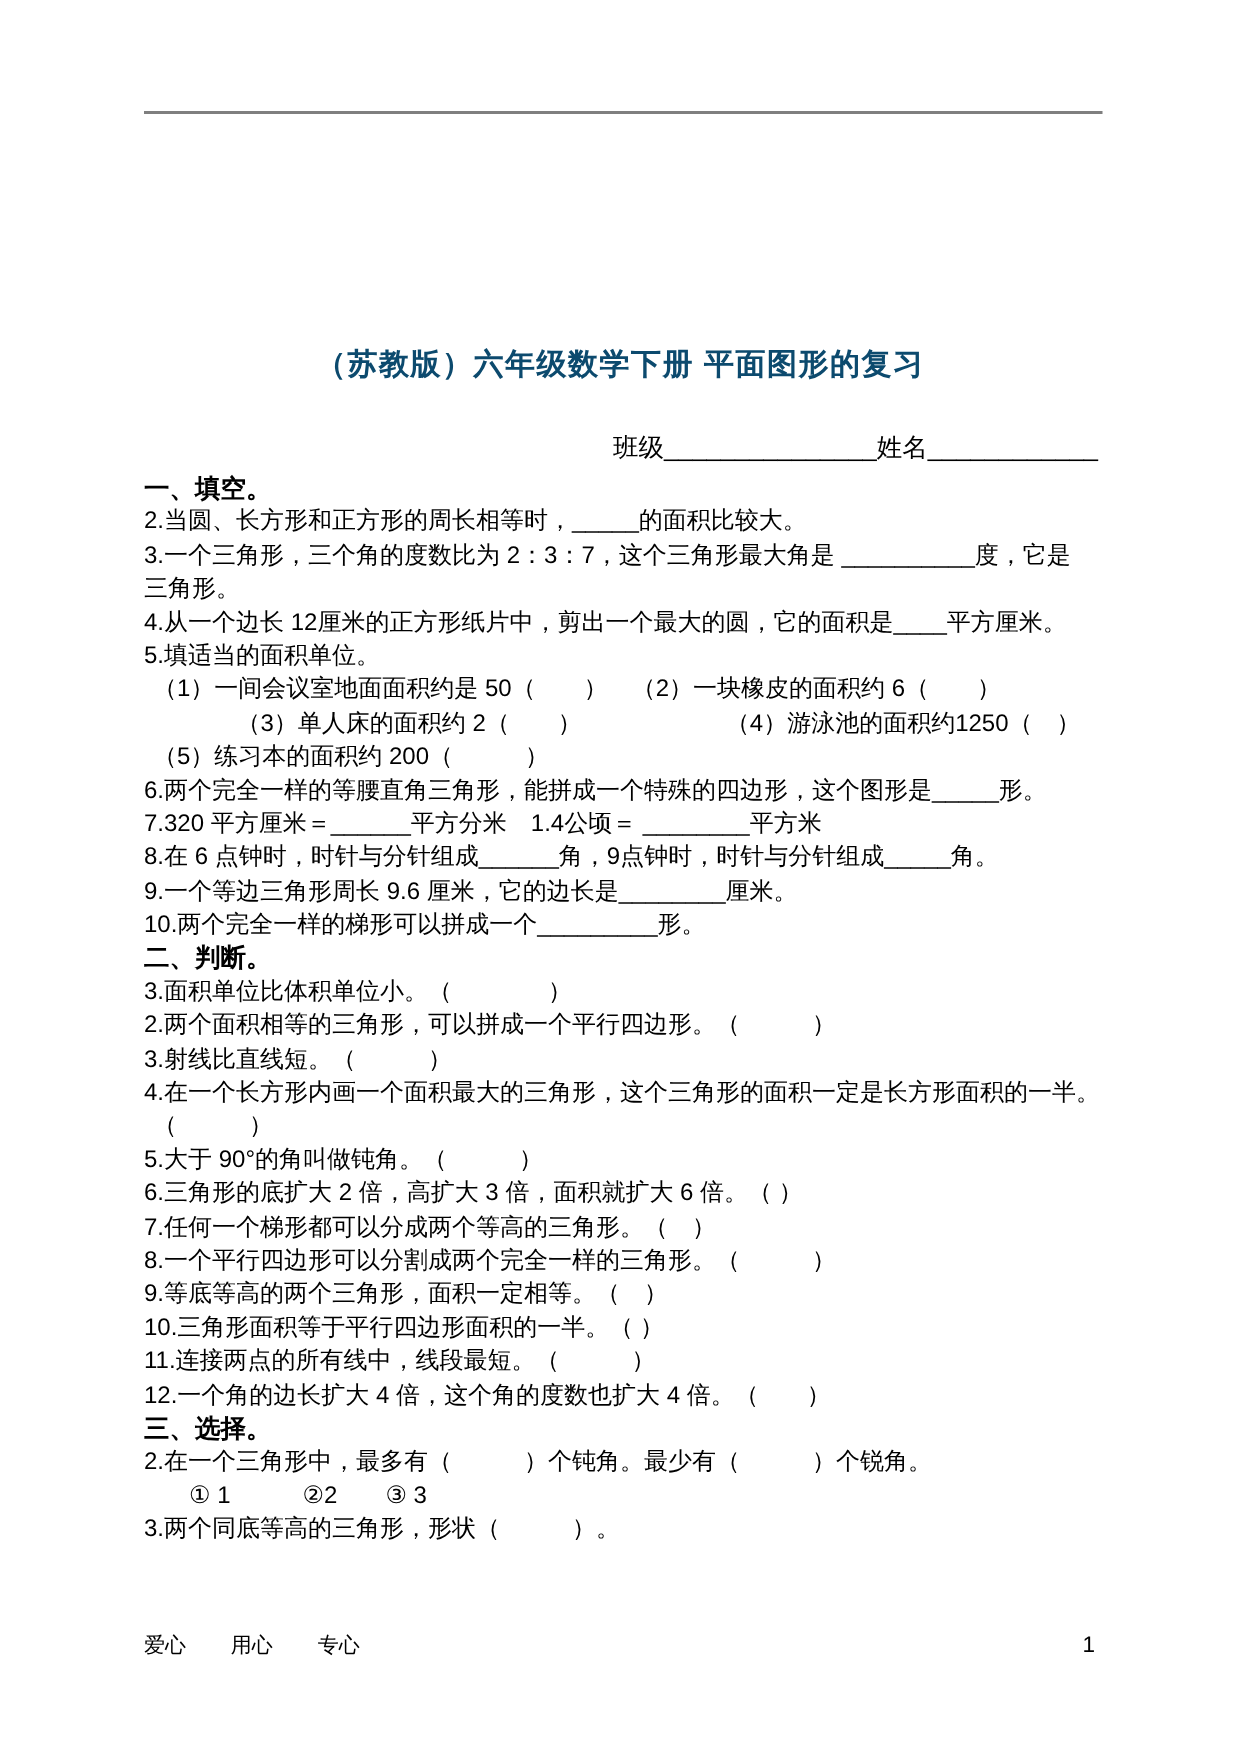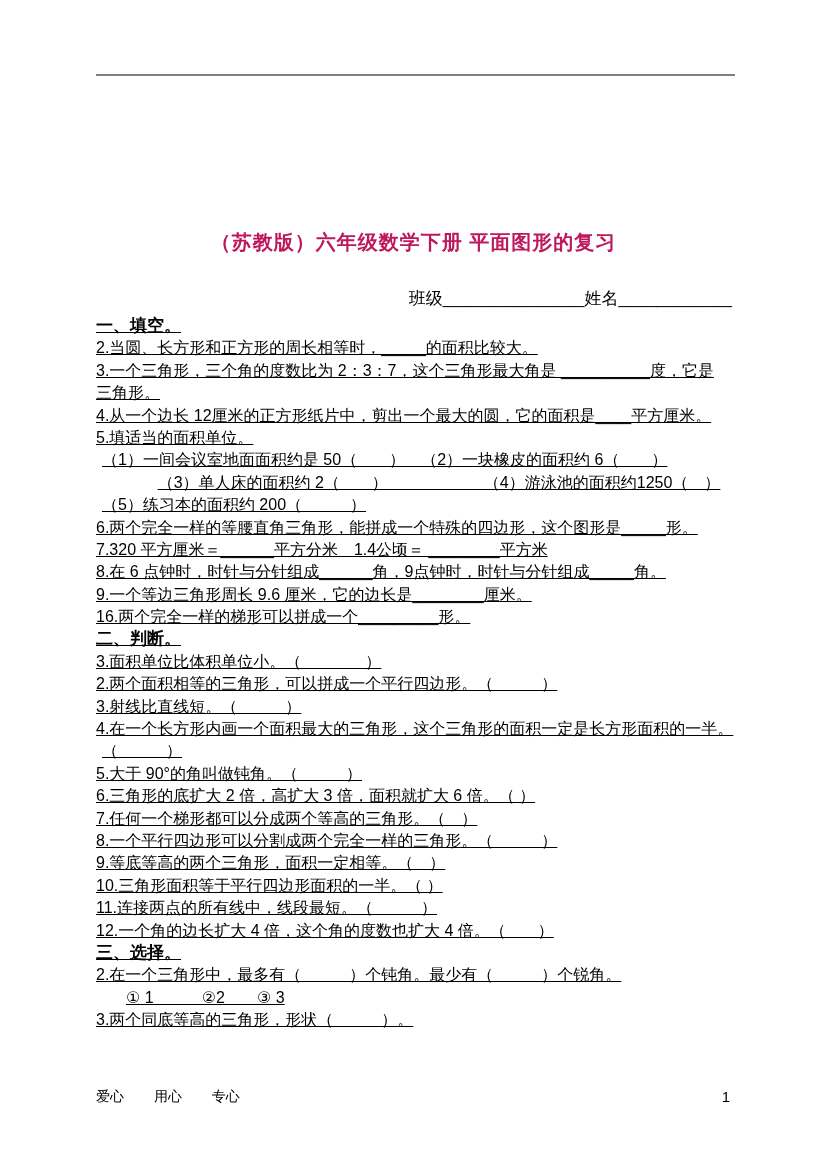--- a/index.html
+++ b/index.html
@@ -11,33 +11,33 @@
     color:#000000;
     overflow:hidden;
   }
   .top-rule{
     position:absolute;left:96px;right:92px;top:74px;
     border-top:2px solid #7f7f7f;height:0;
   }
   .doc-title{
     position:absolute;top:229px;left:0;width:100%;
     text-align:center;
-    font-size:20px;font-weight:bold;color:#be185d;
+    font-size:20px;font-weight:bold;color:#0c4a6e;
     letter-spacing:1px;margin:0;
   }
   .meta-line{
     position:absolute;top:287px;left:96px;right:95px;
     text-align:right;
     font-size:17px;white-space:nowrap;
   }
   .content{
     position:absolute;top:315px;left:96px;width:680px;
     font-size:16px;line-height:22.4px;
   }
-  .line{white-space:nowrap;height:22.4px;text-decoration:underline;}
+  .line{white-space:nowrap;height:22.4px;}
   .line.heading{font-weight:bold;font-size:17px;}
   .footer{
     position:absolute;top:1088px;left:96px;right:97px;
     font-size:14px;
   }
   .footer-slogans{
     position:absolute;left:0;right:0;text-align:left;
     white-space:nowrap;
   }
   .slogan{display:inline-block;}
@@ -66,21 +66,21 @@
       <div class="line">三角形。</div>
       <div class="line">4.从一个边长 12厘米的正方形纸片中，剪出一个最大的圆，它的面积是____平方厘米。</div>
       <div class="line">5.填适当的面积单位。</div>
       <div class="line" style="padding-left: 6px;">（1）一间会议室地面面积约是 50（　　）　（2）一块橡皮的面积约 6（　　）</div>
       <div class="line" style="padding-left: 6px; text-align: center;">（3）单人床的面积约 2（　　）　　　　　　（4）游泳池的面积约1250（　）</div>
       <div class="line" style="padding-left: 6px;">（5）练习本的面积约 200（　　　）</div>
       <div class="line">6.两个完全一样的等腰直角三角形，能拼成一个特殊的四边形，这个图形是_____形。</div>
       <div class="line">7.320 平方厘米＝______平方分米　1.4公顷＝ ________平方米</div>
       <div class="line">8.在 6 点钟时，时针与分针组成______角，9点钟时，时针与分针组成_____角。</div>
       <div class="line">9.一个等边三角形周长 9.6 厘米，它的边长是________厘米。</div>
-      <div class="line">16.两个完全一样的梯形可以拼成一个_________形。</div>
+      <div class="line">10.两个完全一样的梯形可以拼成一个_________形。</div>
       <div class="line heading">二、判断。</div>
       <div class="line">3.面积单位比体积单位小。（　　　　）</div>
       <div class="line">2.两个面积相等的三角形，可以拼成一个平行四边形。（　　　）</div>
       <div class="line">3.射线比直线短。（　　　）</div>
       <div class="line">4.在一个长方形内画一个面积最大的三角形，这个三角形的面积一定是长方形面积的一半。</div>
       <div class="line" style="padding-left: 6px;">（　　　）</div>
       <div class="line">5.大于 90°的角叫做钝角。（　　　）</div>
       <div class="line">6.三角形的底扩大 2 倍，高扩大 3 倍，面积就扩大 6 倍。（ ）</div>
       <div class="line">7.任何一个梯形都可以分成两个等高的三角形。（　）</div>
       <div class="line">8.一个平行四边形可以分割成两个完全一样的三角形。（　　　）</div>

